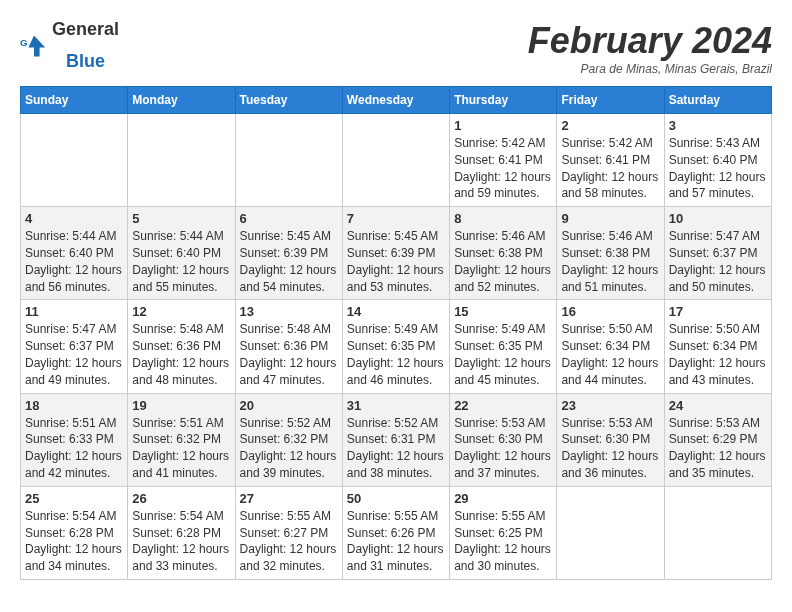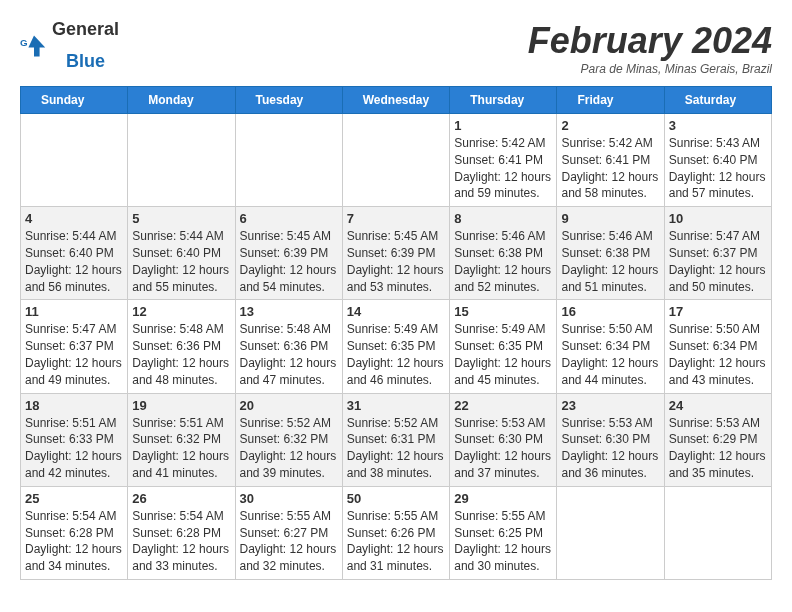--- a/index.html
+++ b/index.html
@@ -46,21 +46,21 @@
       color: #555;
     }
     table {
       width: 100%;
       border-collapse: collapse;
       font-size: 11px;
     }
     thead th {
       background-color: #2a7fd4;
       color: #fff;
-      padding: 6px 20px;
+      padding: 6px 4px;
       text-align: left;
       font-size: 12px;
       font-weight: bold;
       border: 1px solid #1a6db5;
     }
     td {
       border: 1px solid #ccc;
       vertical-align: top;
       padding: 4px;
       width: calc(100% / 7);
@@ -232,21 +232,21 @@
       <tr>
         <td>
           <div class="day-number">25</div>
           <div class="day-info">Sunrise: 5:54 AM<br>Sunset: 6:28 PM<br>Daylight: 12 hours and 34 minutes.</div>
         </td>
         <td>
           <div class="day-number">26</div>
           <div class="day-info">Sunrise: 5:54 AM<br>Sunset: 6:28 PM<br>Daylight: 12 hours and 33 minutes.</div>
         </td>
         <td>
-          <div class="day-number">30</div>
+          <div class="day-number">27</div>
           <div class="day-info">Sunrise: 5:55 AM<br>Sunset: 6:27 PM<br>Daylight: 12 hours and 32 minutes.</div>
         </td>
         <td>
           <div class="day-number">50</div>
           <div class="day-info">Sunrise: 5:55 AM<br>Sunset: 6:26 PM<br>Daylight: 12 hours and 31 minutes.</div>
         </td>
         <td>
           <div class="day-number">29</div>
           <div class="day-info">Sunrise: 5:55 AM<br>Sunset: 6:25 PM<br>Daylight: 12 hours and 30 minutes.</div>
         </td>

